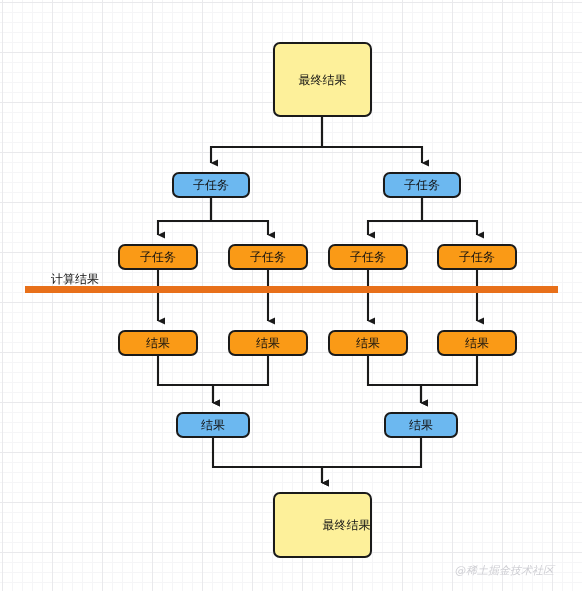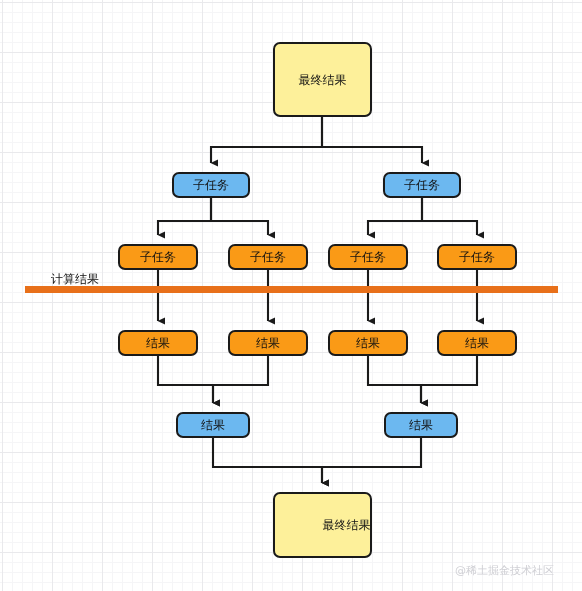--- a/index.html
+++ b/index.html
@@ -68,20 +68,21 @@
     color: #111111;
     white-space: nowrap;
     z-index: 4;
   }
   #watermark {
     position: absolute;
     font-size: 11px;
     color: #cfcfd4;
     white-space: nowrap;
     z-index: 5;
+    font-style: italic;
   }
 </style>
 </head>
 <body>
 
 <div id="canvas">
 
   <svg id="edges" viewBox="0 0 582 591" xmlns="http://www.w3.org/2000/svg">
     <defs>
       <marker id="arrowhead" markerWidth="9" markerHeight="9" refX="4.2" refY="7.4" orient="auto" markerUnits="userSpaceOnUse">

